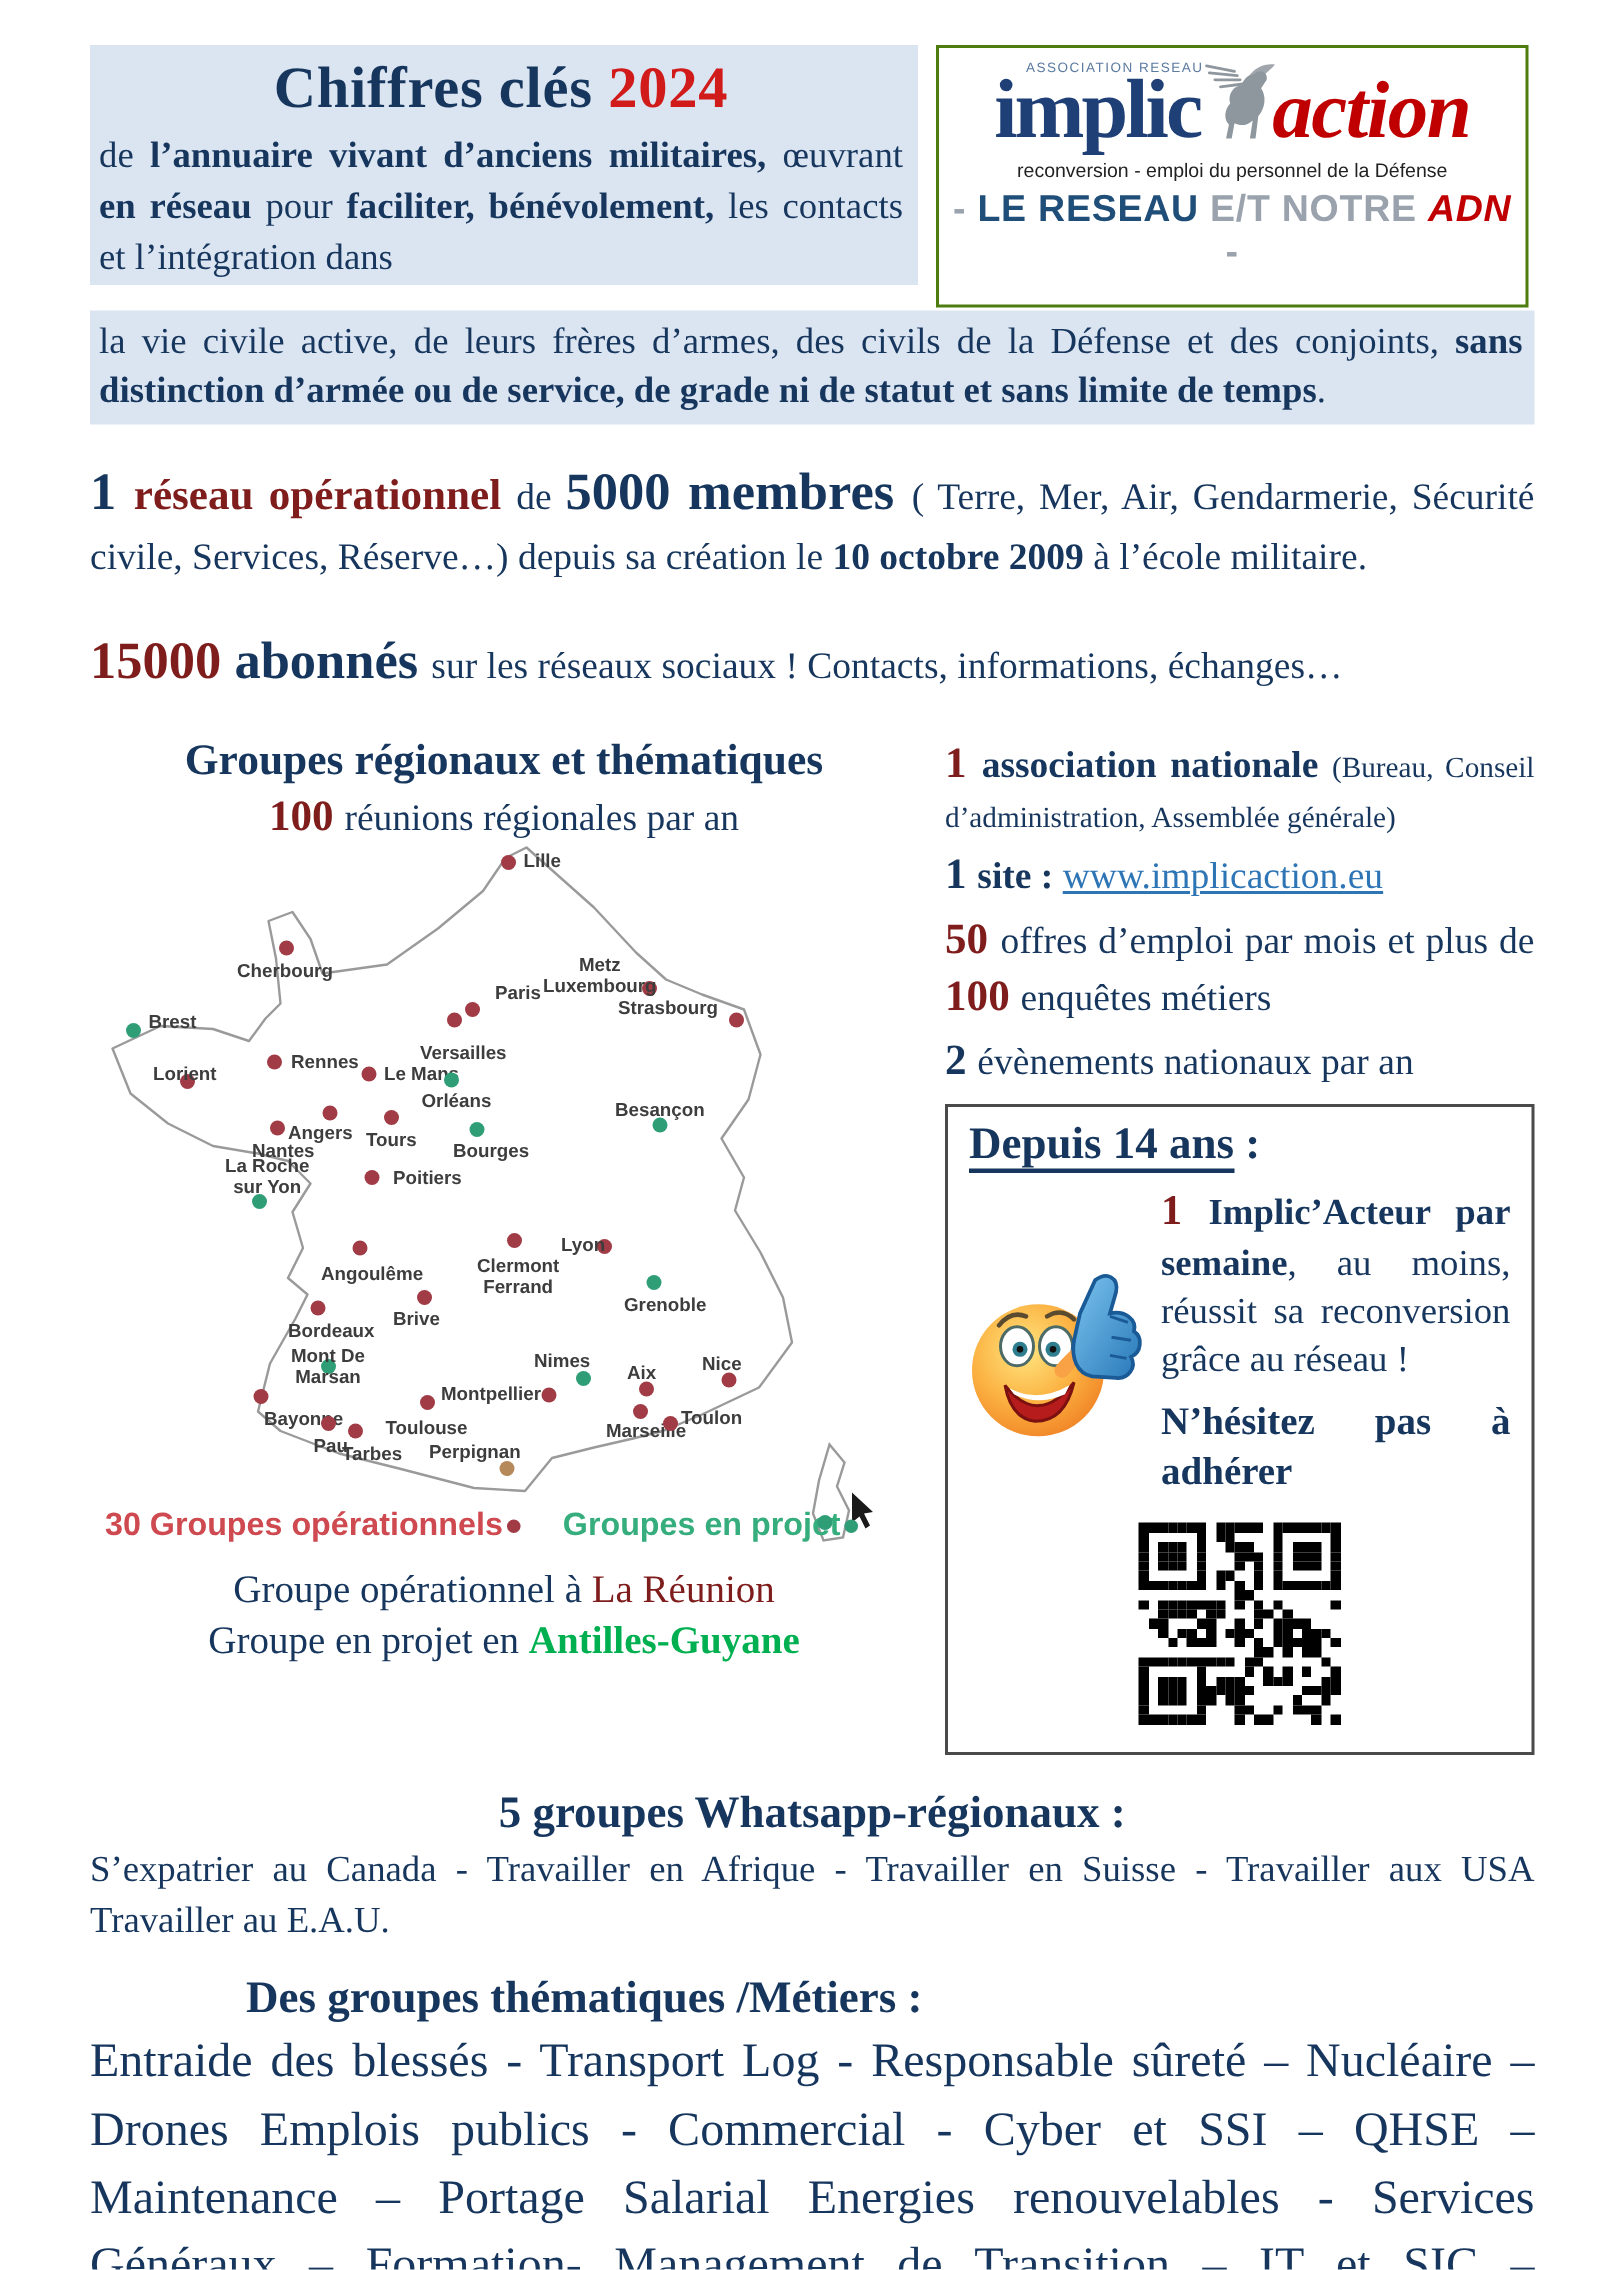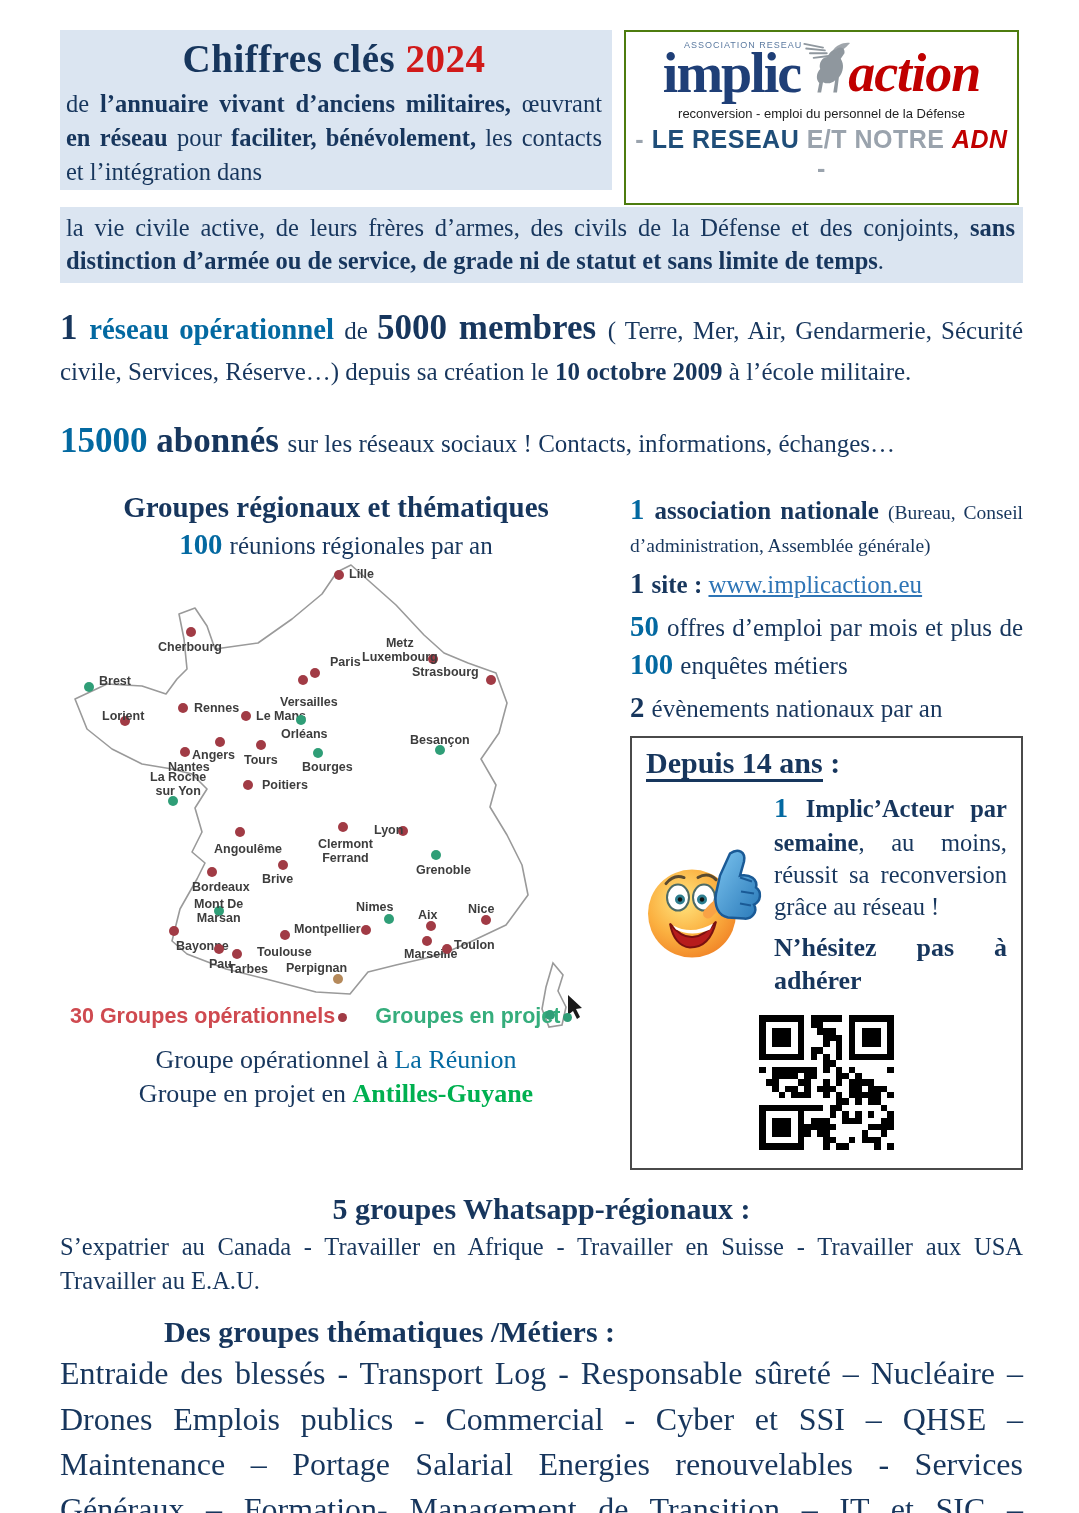--- a/index.html
+++ b/index.html
@@ -1,20 +1,20 @@
 <!DOCTYPE html>
 <html lang="fr"><head>
 <meta charset="utf-8">
 <style>
   * { margin:0; padding:0; box-sizing:border-box; }
   body { width:1079px; height:1513px; background:#fff; font-family:"Liberation Serif", serif; color:#17365d; overflow:hidden; }
   .page { width:1079px; height:1513px; padding:30px 56px 0 60px; position:relative; }
 
   .b { font-weight:bold; }
-  .red { color:#0369a1; }
+  .red { color:#7f1d1d; }
   .green { color:#00b050; font-weight:bold; }
   .navy { color:#17365d; }
   .lg { font-size:1.15em; }
   .xl { font-size:1.4em; }
   .sm { font-size:0.78em; }
   .link { color:#2e75b6; text-decoration:underline; }
 
   
   .header-row { display:flex; align-items:flex-start; }
   .title-block { width:552px; background:#dbe5f1; padding:6px 10px 2px 6px; }

